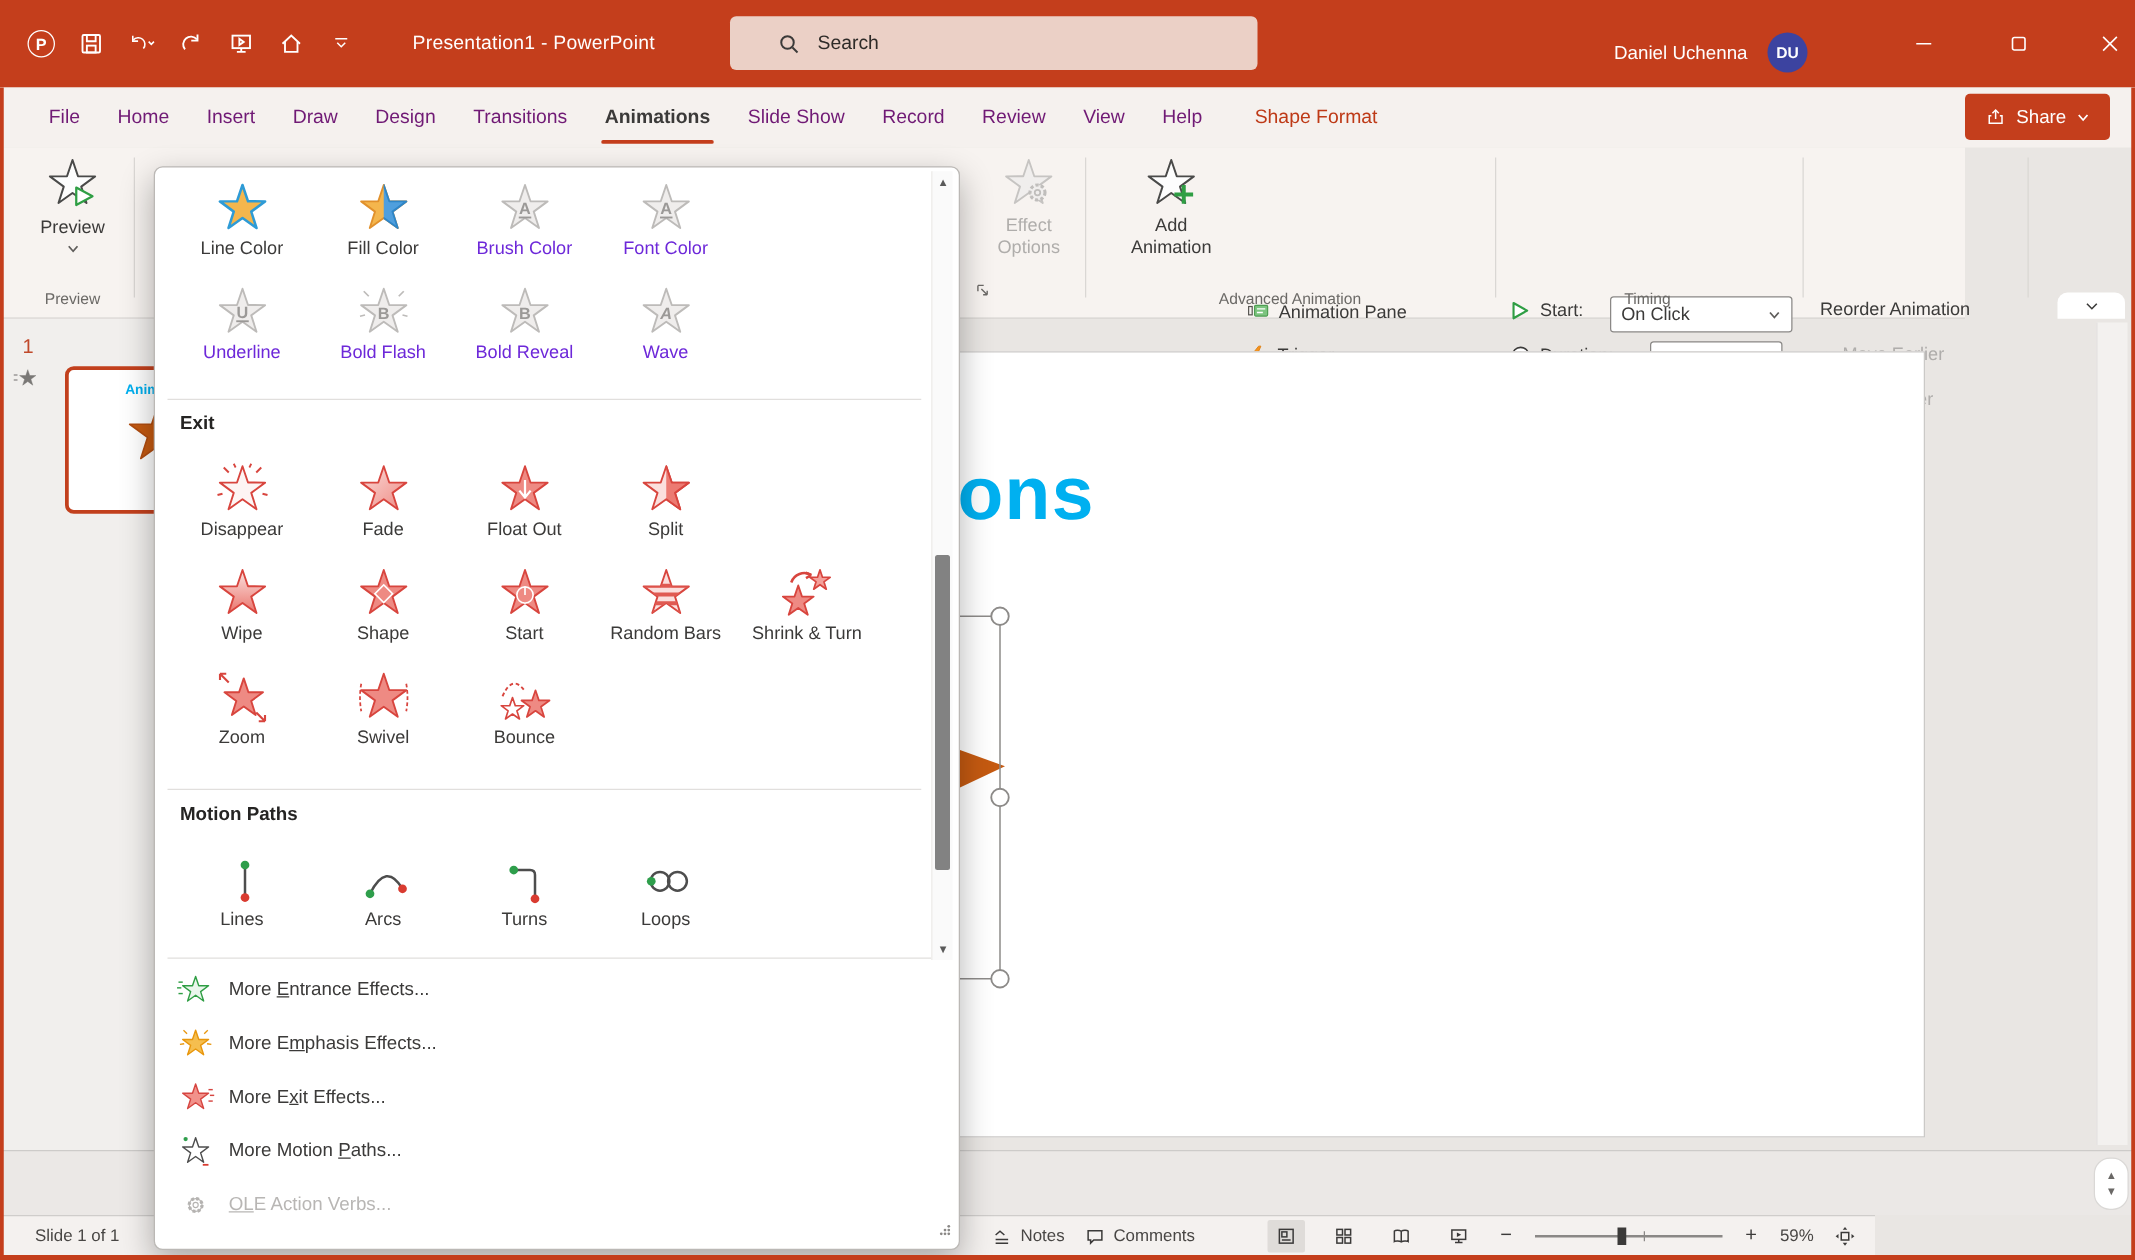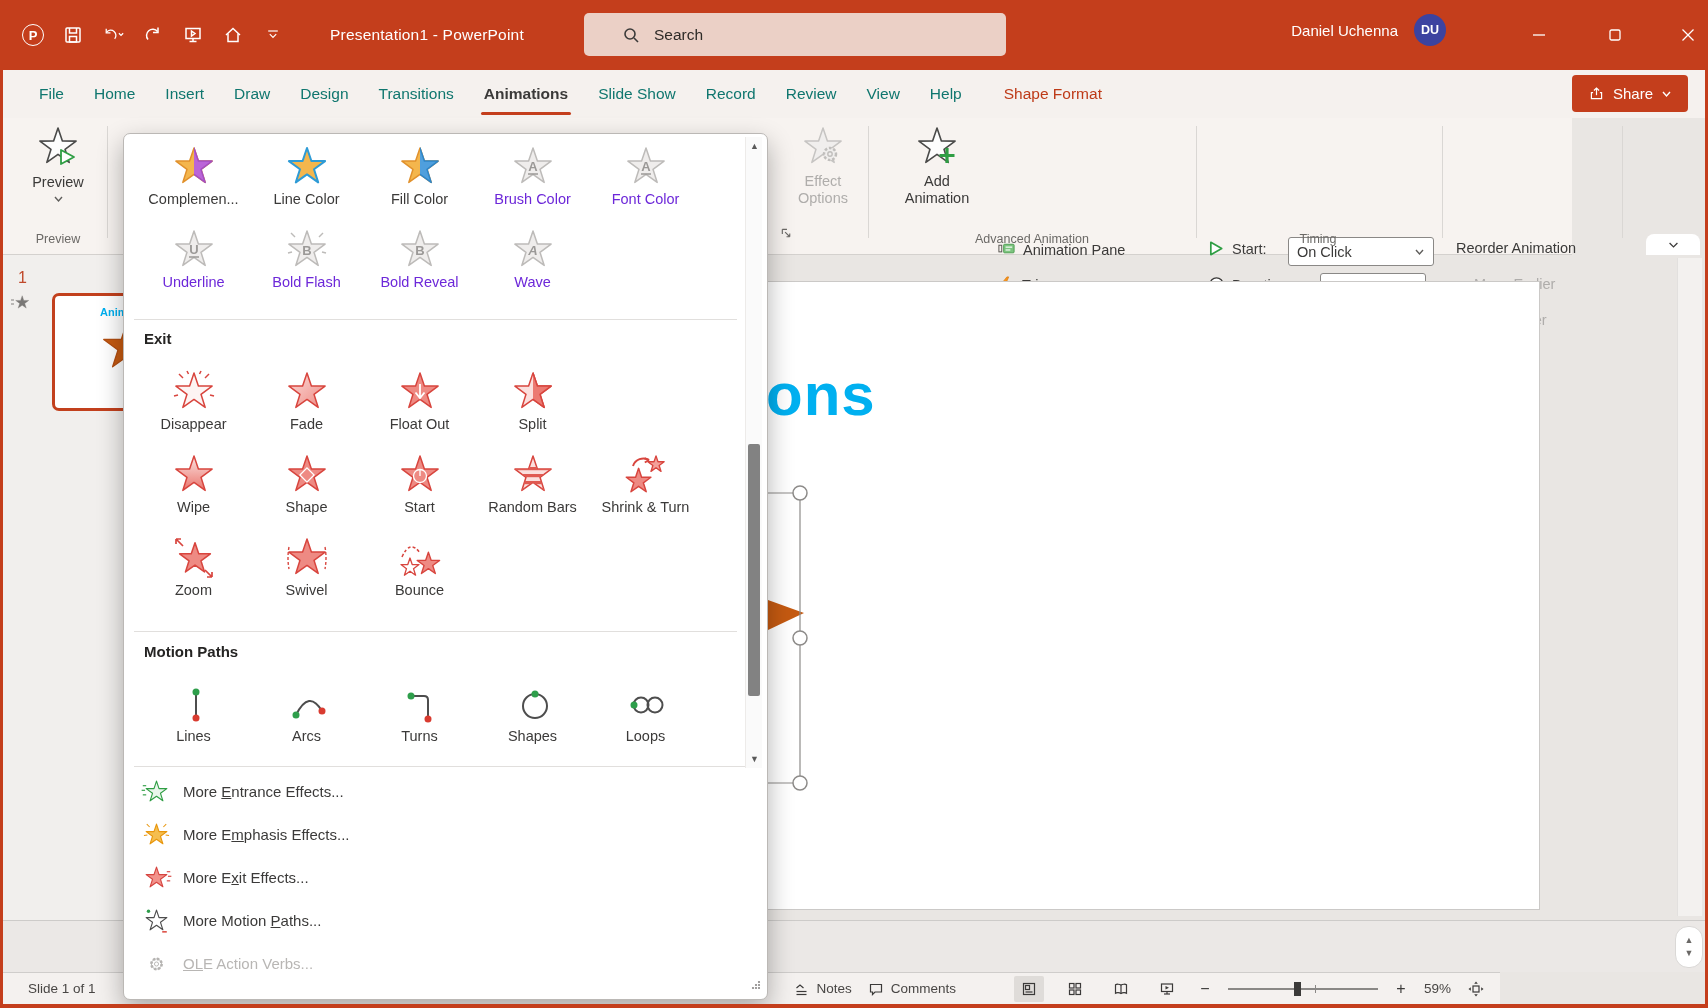--- a/index.html
+++ b/index.html
@@ -10,29 +10,29 @@
   
   .titlebar{position:absolute;left:0;top:0;width:1708px;height:70px;background:#C43E1C;color:#fff;}
   .qat{position:absolute;left:22px;top:0;height:70px;display:flex;align-items:center;gap:18px;}
   .qat .tico{width:22px;height:22px;display:flex;align-items:center;justify-content:center;}
   .tico svg{stroke:#fff;fill:none;stroke-width:1.5;}
   .ppt-logo{width:22px;height:22px;border:1.6px solid #fff;border-radius:50%;display:flex;align-items:center;justify-content:center;font-size:13px;font-weight:bold;color:#fff;}
   .doc-title{position:absolute;left:330px;top:0;height:70px;display:flex;align-items:center;font-size:15.5px;color:#fff;letter-spacing:.2px;}
   .searchbox{position:absolute;left:584px;top:13px;width:422px;height:43px;background:#EBD0C6;border-radius:5px;display:flex;align-items:center;padding-left:38px;gap:14px;}
   .searchbox svg{stroke:#3B3A39;fill:none;stroke-width:1.6;}
   .search-text{font-size:15.5px;color:#2E2B28;}
-  .account{position:absolute;right:262px;top:0;height:60px;display:flex;align-items:center;gap:16px;}
+  .account{position:absolute;right:262px;top:12px;height:60px;display:flex;align-items:center;gap:16px;}
   .uname{font-size:15px;color:#fff;}
   .avatar{width:32px;height:32px;border-radius:50%;background:#3C43A0;color:#fff;font-size:12.5px;font-weight:bold;display:flex;align-items:center;justify-content:center;}
   .wctl{position:absolute;top:0;height:70px;width:46px;display:flex;align-items:center;justify-content:center;}
   .wctl svg{stroke:#fff;fill:none;stroke-width:1.3;}
 
   
   .tabrow{position:absolute;left:0;top:70px;width:1708px;height:48px;background:#F5F1EE;display:flex;align-items:stretch;padding-left:24px;}
-  .tab{position:relative;display:flex;align-items:center;padding:0 15px;font-size:15.5px;color:#0f766e;cursor:default;}
+  .tab{position:relative;display:flex;align-items:center;padding:0 15px;font-size:15.5px;color:#701a75;cursor:default;}
   .tab.active{color:#3B3A39;font-weight:700;}
   .tab.active .underl{position:absolute;left:12px;right:12px;bottom:3px;height:3px;background:#C43E1C;border-radius:2px;}
   .tab.ctx{color:#BE3A17;margin-left:12px;}
   .share-btn{position:absolute;right:20px;top:5px;width:116px;height:37px;background:#C43E1C;border-radius:4px;color:#fff;display:flex;align-items:center;justify-content:center;gap:8px;font-size:15px;}
   .share-btn svg{stroke:#fff;fill:none;stroke-width:1.4;}
 
   
   .ribbon{position:absolute;left:0;top:118px;width:1572px;height:137px;background:#F7F3F0;border-bottom:1px solid #D4D1CE;}
   .grouplabel{position:absolute;top:114px;font-size:12.5px;color:#6B6966;white-space:nowrap;transform:translateX(-50%);}
   .vdiv{position:absolute;top:8px;height:112px;width:1px;background:#DAD7D4;}
@@ -531,31 +531,20 @@
       </span>
     </div>
   </div>
 
   <div class="dropdown">
 
     <div class="grow" style="top:12px;">
       <div class="cell">
         <span class="gi">
           <svg viewBox="0 0 40 42">
-              <use href="#star" fill="#F4B64D" stroke="#E1912C" stroke-width="1.5"></use>
-              <g style="clip-path:url(#clipR)">
-                <use href="#star" fill="#BB64D8" stroke="#A44FC0" stroke-width="1.5"></use>
-              </g>
-            </svg>
-        </span>
-        <span class="gl">Complemen...</span>
-      </div>
-      <div class="cell">
-        <span class="gi">
-          <svg viewBox="0 0 40 42">
               <use href="#star" fill="#F4B64D" stroke="#2E9BD6" stroke-width="2"></use>
             </svg>
         </span>
         <span class="gl">Line Color</span>
       </div>
       <div class="cell">
         <span class="gi">
           <svg viewBox="0 0 40 42">
               <use href="#star" fill="#F4B64D" stroke="#E1912C" stroke-width="1.5"></use>
               <g style="clip-path:url(#clipR)">
@@ -805,29 +794,20 @@
               <path d="M11 13 H24 Q28 13 28 17 V35" fill="none" stroke="#4D4D4D" stroke-width="2"></path>
               <circle cx="11" cy="13" r="3.5" fill="#2E9E4B"></circle>
               <circle cx="28" cy="36" r="3.5" fill="#D93B30"></circle>
             </svg>
         </span>
         <span class="gl">Turns</span>
       </div>
       <div class="cell">
         <span class="gi">
           <svg viewBox="0 0 44 44" style="width:44px;height:44px">
-              <circle cx="22" cy="23" r="12" fill="none" stroke="#4D4D4D" stroke-width="2"></circle>
-              <circle cx="22" cy="11" r="3.5" fill="#2E9E4B"></circle>
-            </svg>
-        </span>
-        <span class="gl">Shapes</span>
-      </div>
-      <div class="cell">
-        <span class="gi">
-          <svg viewBox="0 0 44 44" style="width:44px;height:44px">
               <circle cx="15" cy="22" r="7.5" fill="none" stroke="#4D4D4D" stroke-width="2"></circle>
               <circle cx="29" cy="22" r="7.5" fill="none" stroke="#4D4D4D" stroke-width="2"></circle>
               <circle cx="8" cy="22" r="3.5" fill="#2E9E4B"></circle>
             </svg>
         </span>
         <span class="gl">Loops</span>
       </div>
     </div>
 
     <div class="ghr" style="top:632px;right:10px;"></div>

